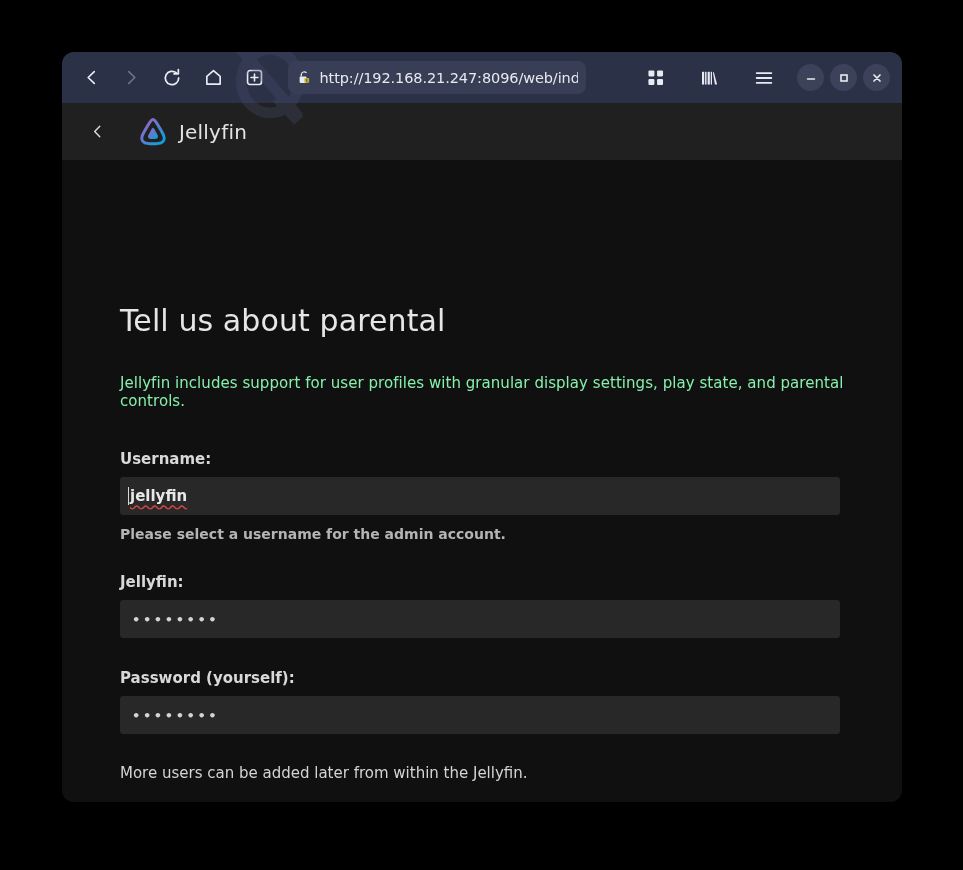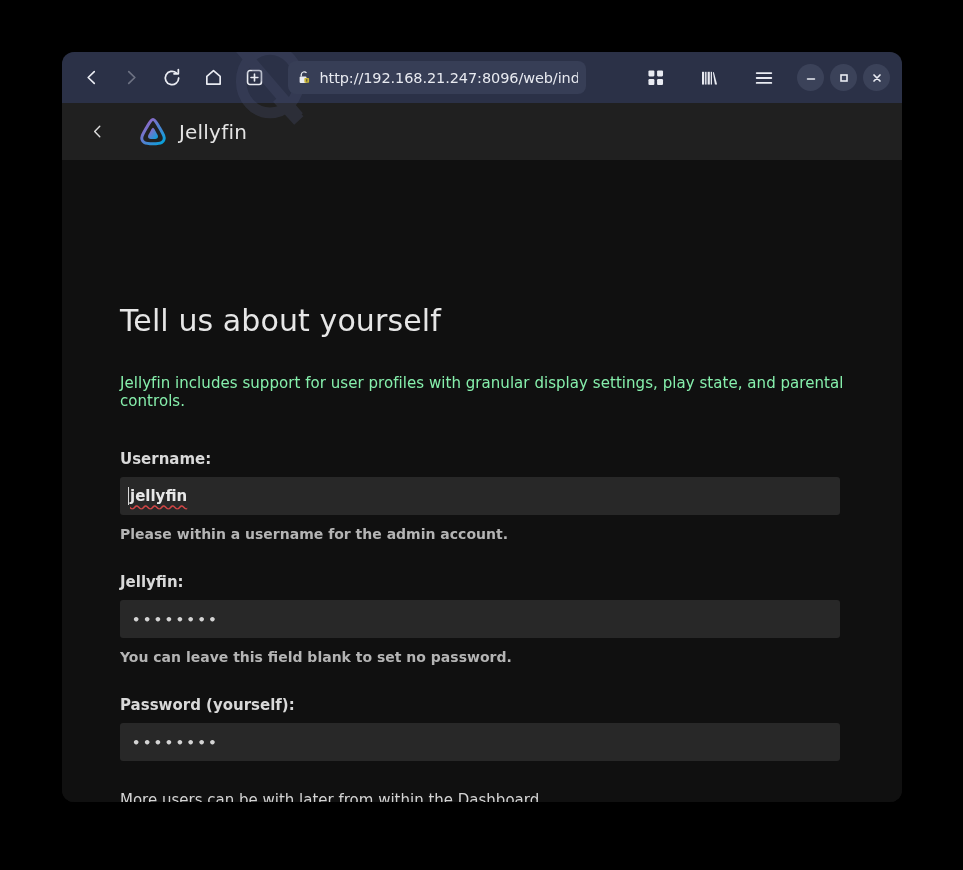--- a/index.html
+++ b/index.html
@@ -351,45 +351,44 @@
           </defs>
           <path d="M32 7 C35 7 37 9.5 43 20 C49 30.5 52 35.5 53.5 39.5 C55.5 44.8 54 50.5 49.5 53 C46 55 38 55.6 32 55.6 C26 55.6 18 55 14.5 53 C10 50.5 8.5 44.8 10.5 39.5 C12 35.5 15 30.5 21 20 C27 9.5 29 7 32 7 Z" fill="none" stroke="url(#jfgrad)" stroke-width="6"></path>
           <path d="M32 23.5 C33.2 23.5 34.1 24.8 36.9 29.8 C39.7 34.8 41 37.1 41.6 39 C42.4 41.4 41.8 43.9 39.8 45 C38.2 45.9 35 46.1 32 46.1 C29 46.1 25.8 45.9 24.2 45 C22.2 43.9 21.6 41.4 22.4 39 C23 37.1 24.3 34.8 27.1 29.8 C29.9 24.8 30.8 23.5 32 23.5 Z" fill="url(#jfgrad)"></path>
         </svg>
         <span class="brand-name">Jellyfin</span>
       </div>
     </div>
 
     <div class="content">
 
-      <h1 class="page-title">Tell us about yourself</h1>
+      <h1 class="page-title">Tell us about parental</h1>
 
       <p class="intro">Jellyfin includes support for user profiles with granular display settings, play state, and parental controls.</p>
 
       <div class="field-group fg-username">
         <label class="field-label">Username:</label>
         <div class="text-input">
           <span class="caret"></span>
           <span class="input-value misspelled">jellyfin</span>
         </div>
-        <p class="field-hint">Please within a username for the admin account.</p>
+        <p class="field-hint">Please select a username for the admin account.</p>
       </div>
 
       <div class="field-group fg-password">
         <label class="field-label">Jellyfin:</label>
         <div class="text-input">
           <span class="input-dots">••••••••</span>
         </div>
-        <p class="field-hint">You can leave this field blank to set no password.</p>
       </div>
 
       <div class="field-group fg-confirm">
         <label class="field-label">Password (yourself):</label>
         <div class="text-input">
           <span class="input-dots">••••••••</span>
         </div>
       </div>
 
-      <p class="more-users">More users can be with later from within the Dashboard.</p>
+      <p class="more-users">More users can be added later from within the Jellyfin.</p>
 
     </div>
   </div>
 </div>
 
 </body></html>

